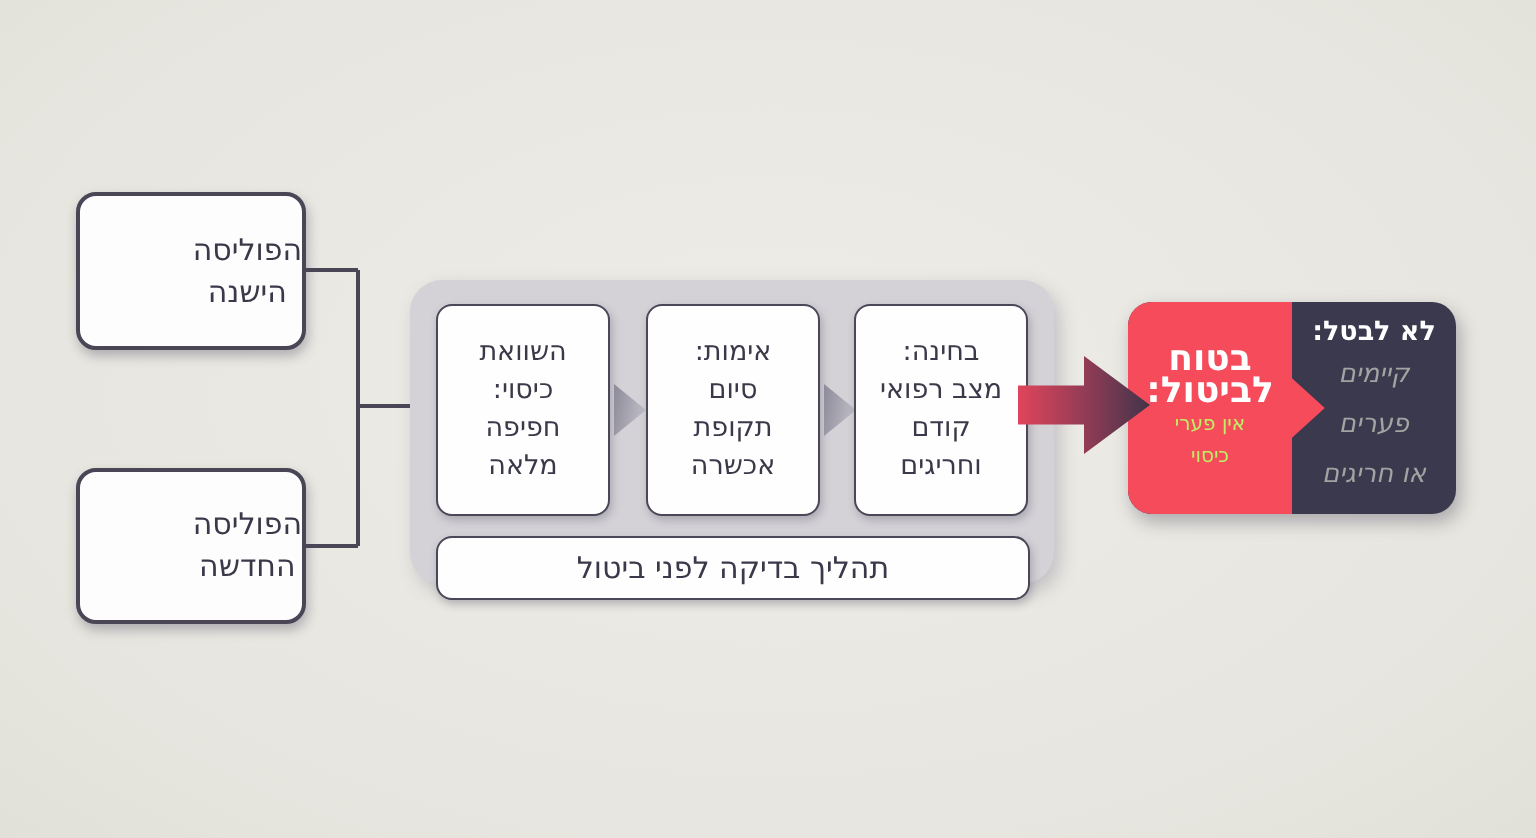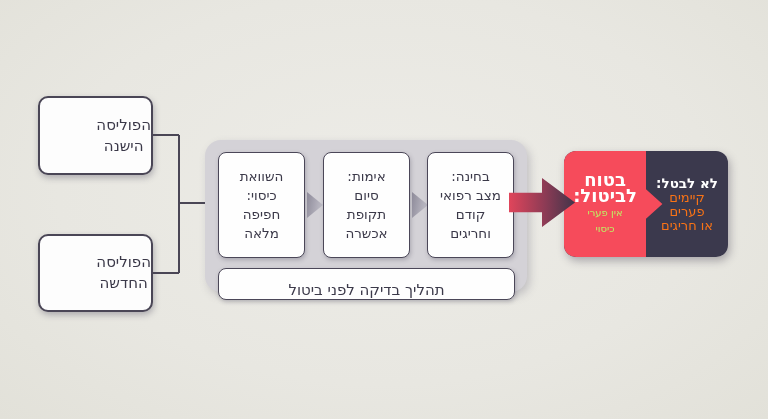--- a/index.html
+++ b/index.html
@@ -73,21 +73,21 @@
   }
   .chev-1 { left: 307px; }
   .chev-2 { left: 412px; }
 
   .caption-bar {
     position: absolute;
     left: 218px; top: 268px; width: 297px; height: 32px;
     background: #fefefe;
     border: 1.6px solid #4b4758;
     border-radius: 8px;
-    display: flex; align-items: flex-end; justify-content: center;
+    display: flex; align-items: center; justify-content: center;
     color: #3b3949;
     font-size: 15px;
     box-shadow: 1px 2px 4px rgba(70,65,85,0.3);
     box-sizing: border-box;
   }
 
   
   .decision-arrow {
     position: absolute;
     left: 509px; top: 178px; width: 66px; height: 49px;
@@ -113,21 +113,21 @@
     position: absolute; top: 0; height: 100%; width: 50%;
     display: flex; flex-direction: column;
     align-items: center; justify-content: center;
     text-align: center;
   }
   .outcome-safe-text  { left: 0; }
   .outcome-unsafe-text { left: 50%; }
   .outcome-title { font-weight: bold; color: #ffffff; font-size: 18px; line-height: 16.5px; }
   .outcome-safe-text .outcome-detail { color: #bef264; font-size: 10px; line-height: 16px; }
   .outcome-unsafe-text .outcome-title { font-size: 13.5px; }
-  .outcome-unsafe-text .outcome-detail { color: #f97316; font-size: 13px; line-height: 14px; }
+  .outcome-unsafe-text .outcome-detail { color: #a3a3a3; font-size: 13px; line-height: 25px; font-style: italic; }
 </style>
 </head>
 <body>
 
 <div class="canvas">
 
   <div class="node node-old">
     <span class="multiline">הפוליסה
 הישנה</span>
   </div>

